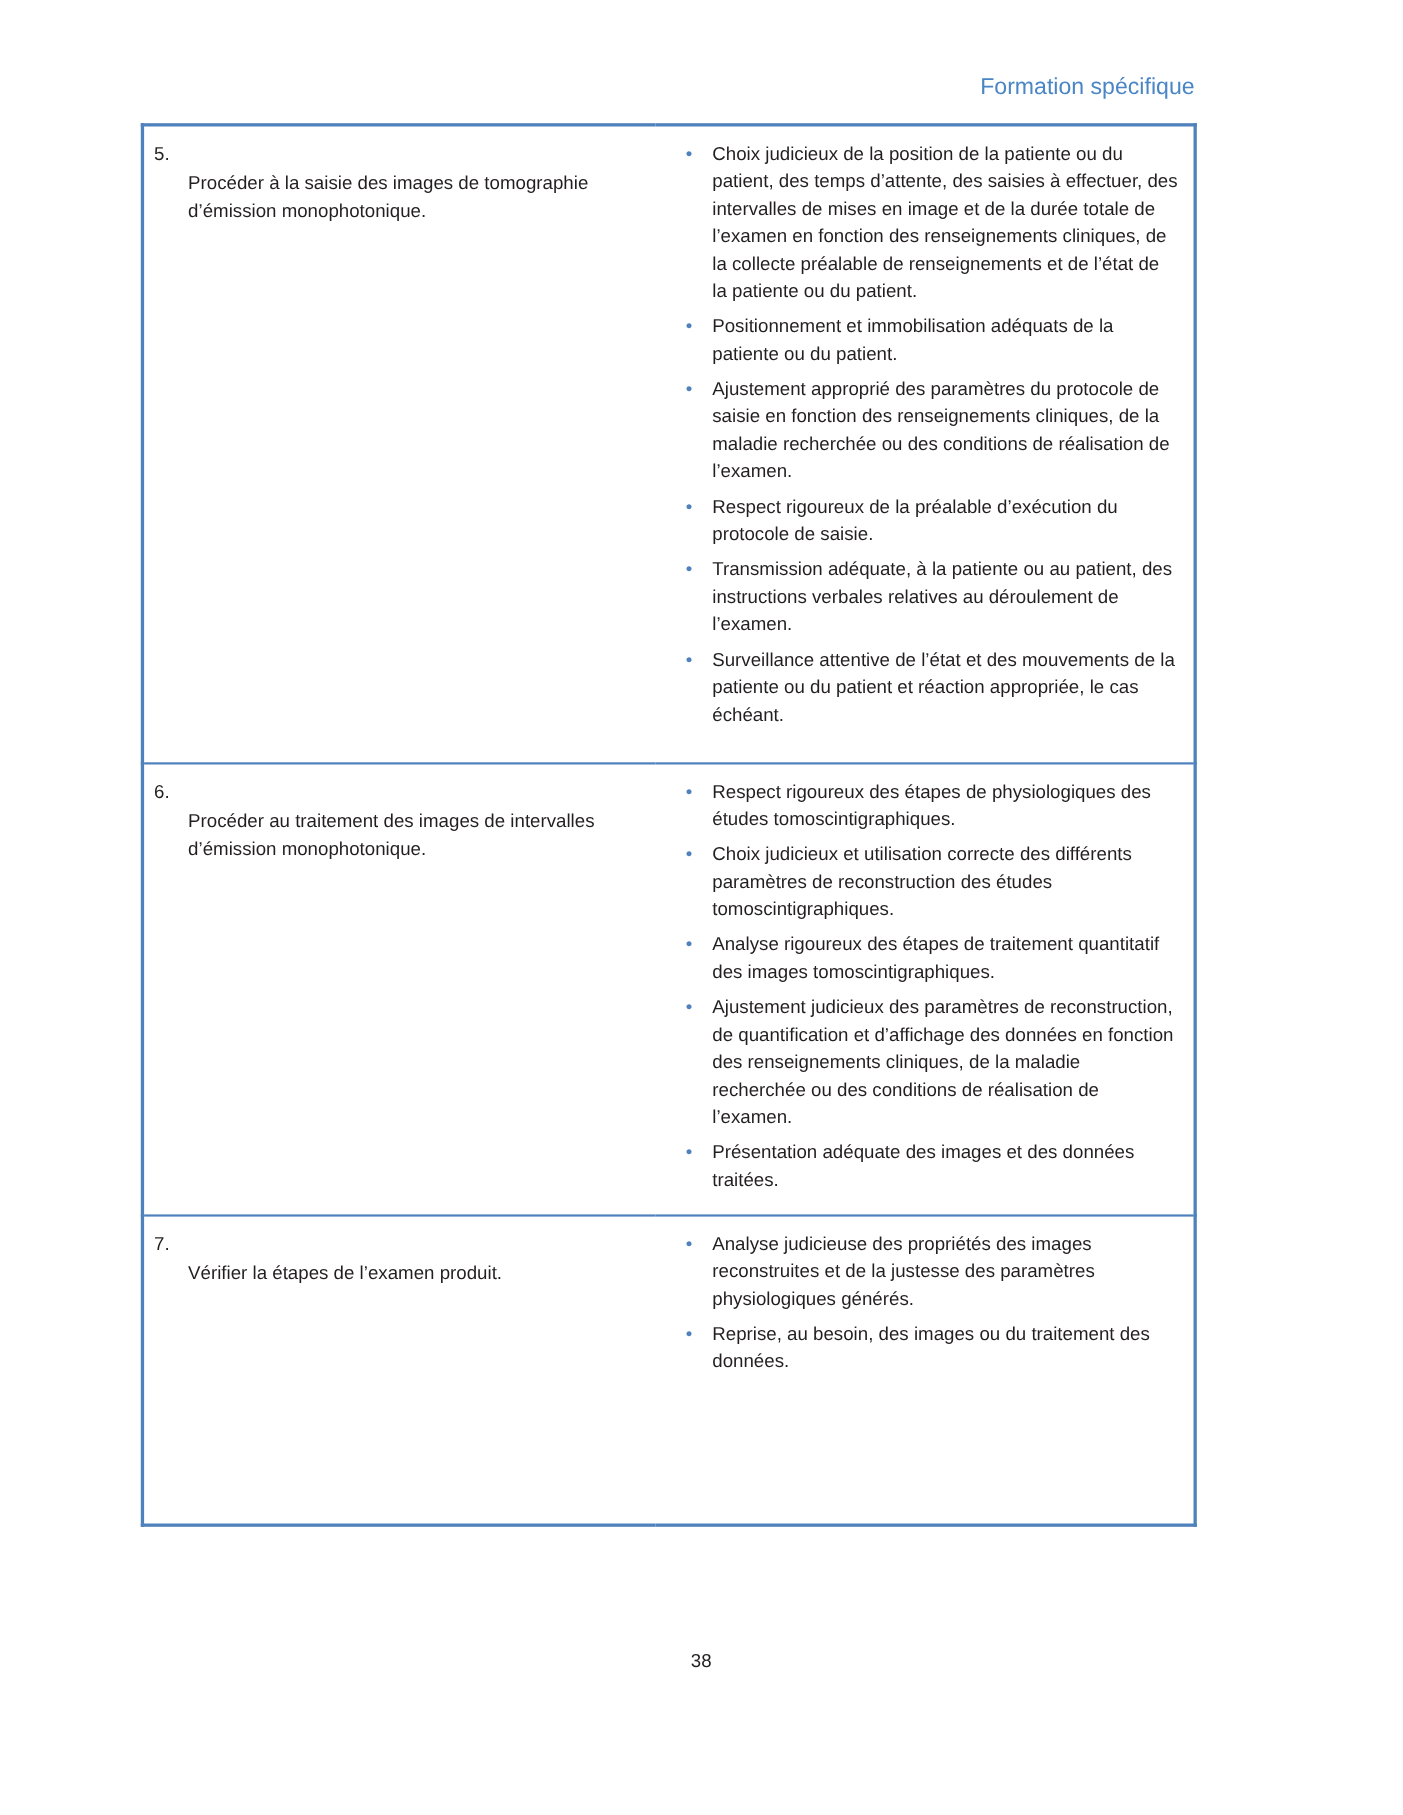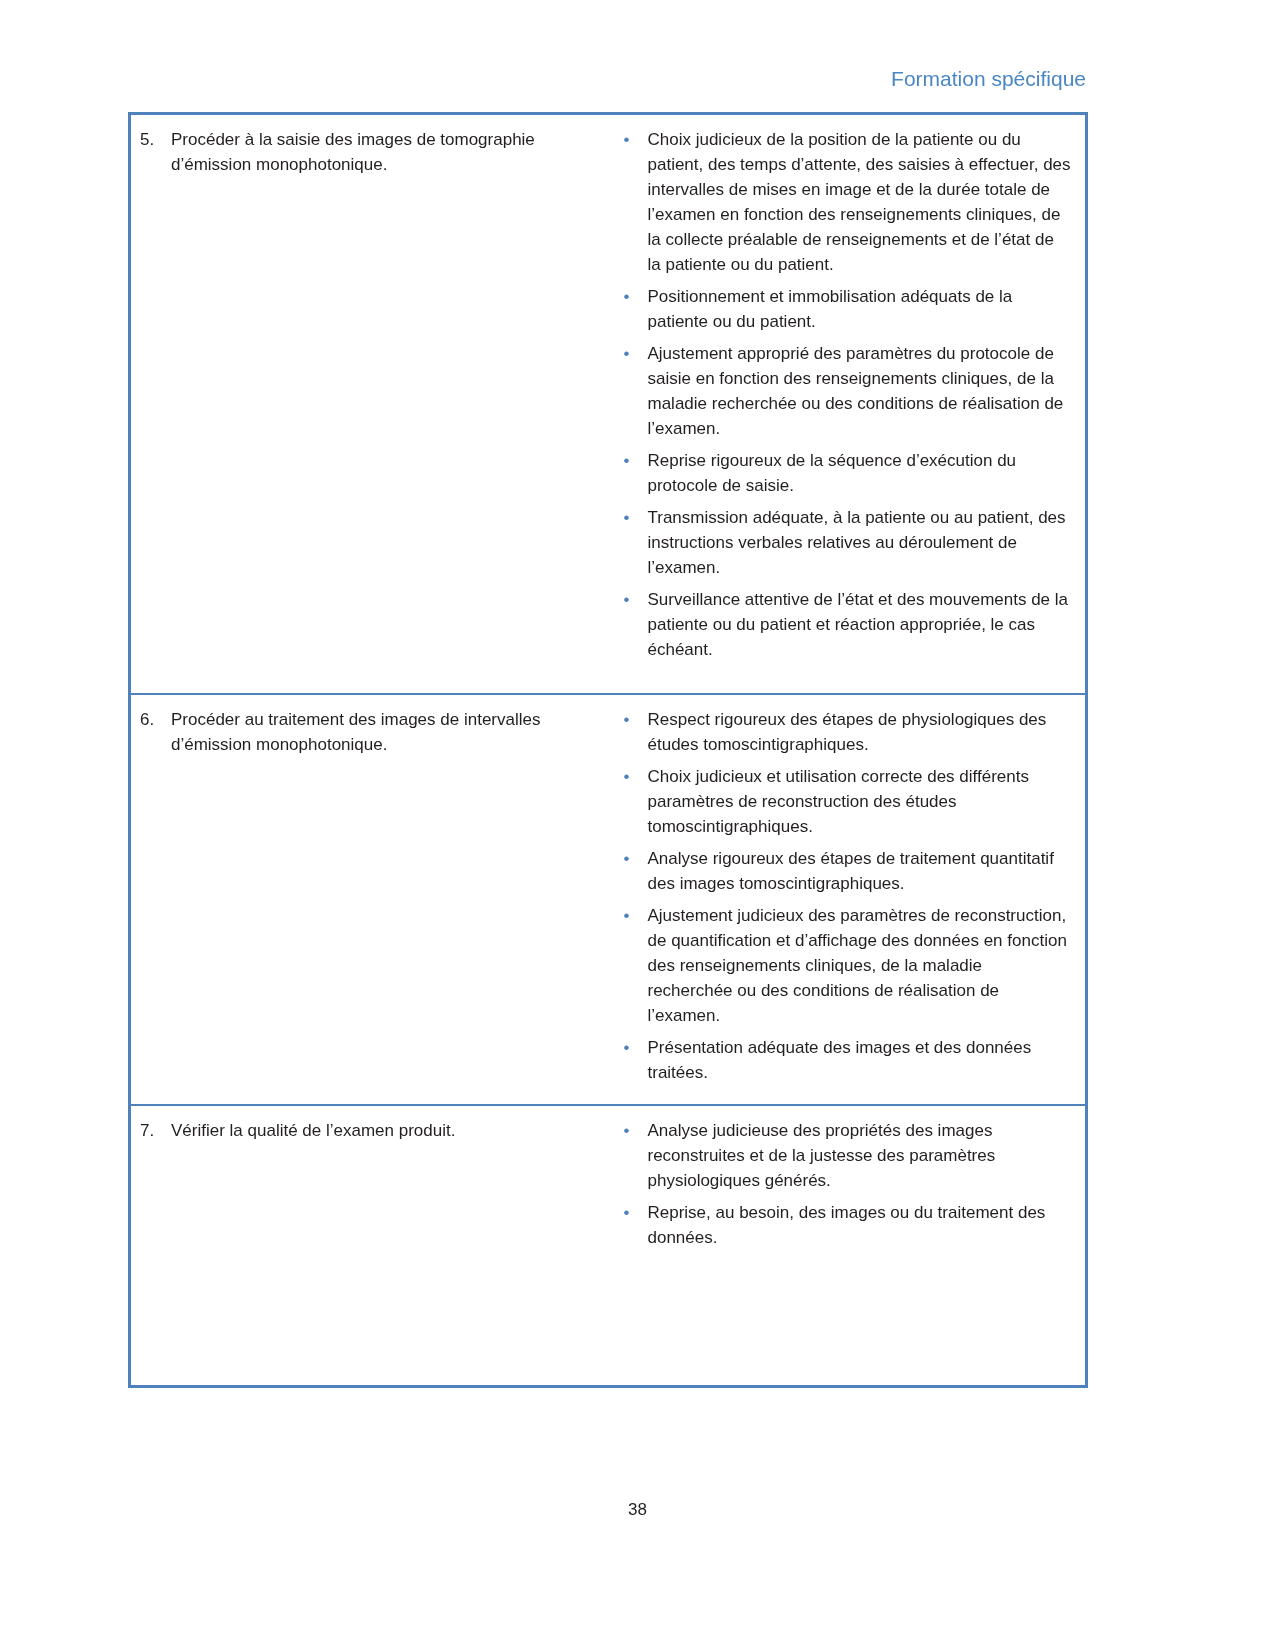--- a/index.html
+++ b/index.html
@@ -47,21 +47,21 @@
   }
   .row-6 td, .row-7 td { border-top: 2px solid #4f81bd; }
   .row-5 td { height: 580px; }
   .row-6 td { height: 386px; }
   .row-7 td { height: 282px; }
   .objective { display: flex; }
   .objective .num {
     width: 31px;
     flex-shrink: 0;
   }
-  .objective .obj-text { flex: 1; }
+  .objective .obj-text { flex: 1; margin-top: 27px; }
   ul.criteria { list-style: none; }
   ul.criteria li {
     position: relative;
     padding-left: 26px;
     margin-bottom: 7px;
   }
   ul.criteria li .bullet {
     position: absolute;
     left: 2px;
     top: 0;
@@ -107,21 +107,21 @@
               <li>
                 <span class="bullet">•</span>
                 <span>Positionnement et immobilisation adéquats de la patiente ou du patient.</span>
               </li>
               <li>
                 <span class="bullet">•</span>
                 <span>Ajustement approprié des paramètres du protocole de saisie en fonction des renseignements cliniques, de la maladie recherchée ou des conditions de réalisation de l’examen.</span>
               </li>
               <li>
                 <span class="bullet">•</span>
-                <span>Reprise rigoureux de la séquence d’exécution du protocole de saisie.</span>
+                <span>Respect rigoureux de la préalable d’exécution du protocole de saisie.</span>
               </li>
               <li>
                 <span class="bullet">•</span>
                 <span>Transmission adéquate, à la patiente ou au patient, des instructions verbales relatives au déroulement de l’examen.</span>
               </li>
               <li>
                 <span class="bullet">•</span>
                 <span>Surveillance attentive de l’état et des mouvements de la patiente ou du patient et réaction appropriée, le cas échéant.</span>
               </li>
             </ul>
@@ -158,21 +158,21 @@
                 <span>Présentation adéquate des images et des données traitées.</span>
               </li>
             </ul>
           </td>
         </tr>
 
         <tr class="row-7">
           <td class="cell-left">
             <div class="objective">
               <span class="num">7.</span>
-              <span class="obj-text">Vérifier la qualité de l’examen produit.</span>
+              <span class="obj-text">Vérifier la étapes de l’examen produit.</span>
             </div>
           </td>
           <td class="cell-right">
             <ul class="criteria">
               <li>
                 <span class="bullet">•</span>
                 <span>Analyse judicieuse des propriétés des images reconstruites et de la justesse des paramètres physiologiques générés.</span>
               </li>
               <li>
                 <span class="bullet">•</span>

